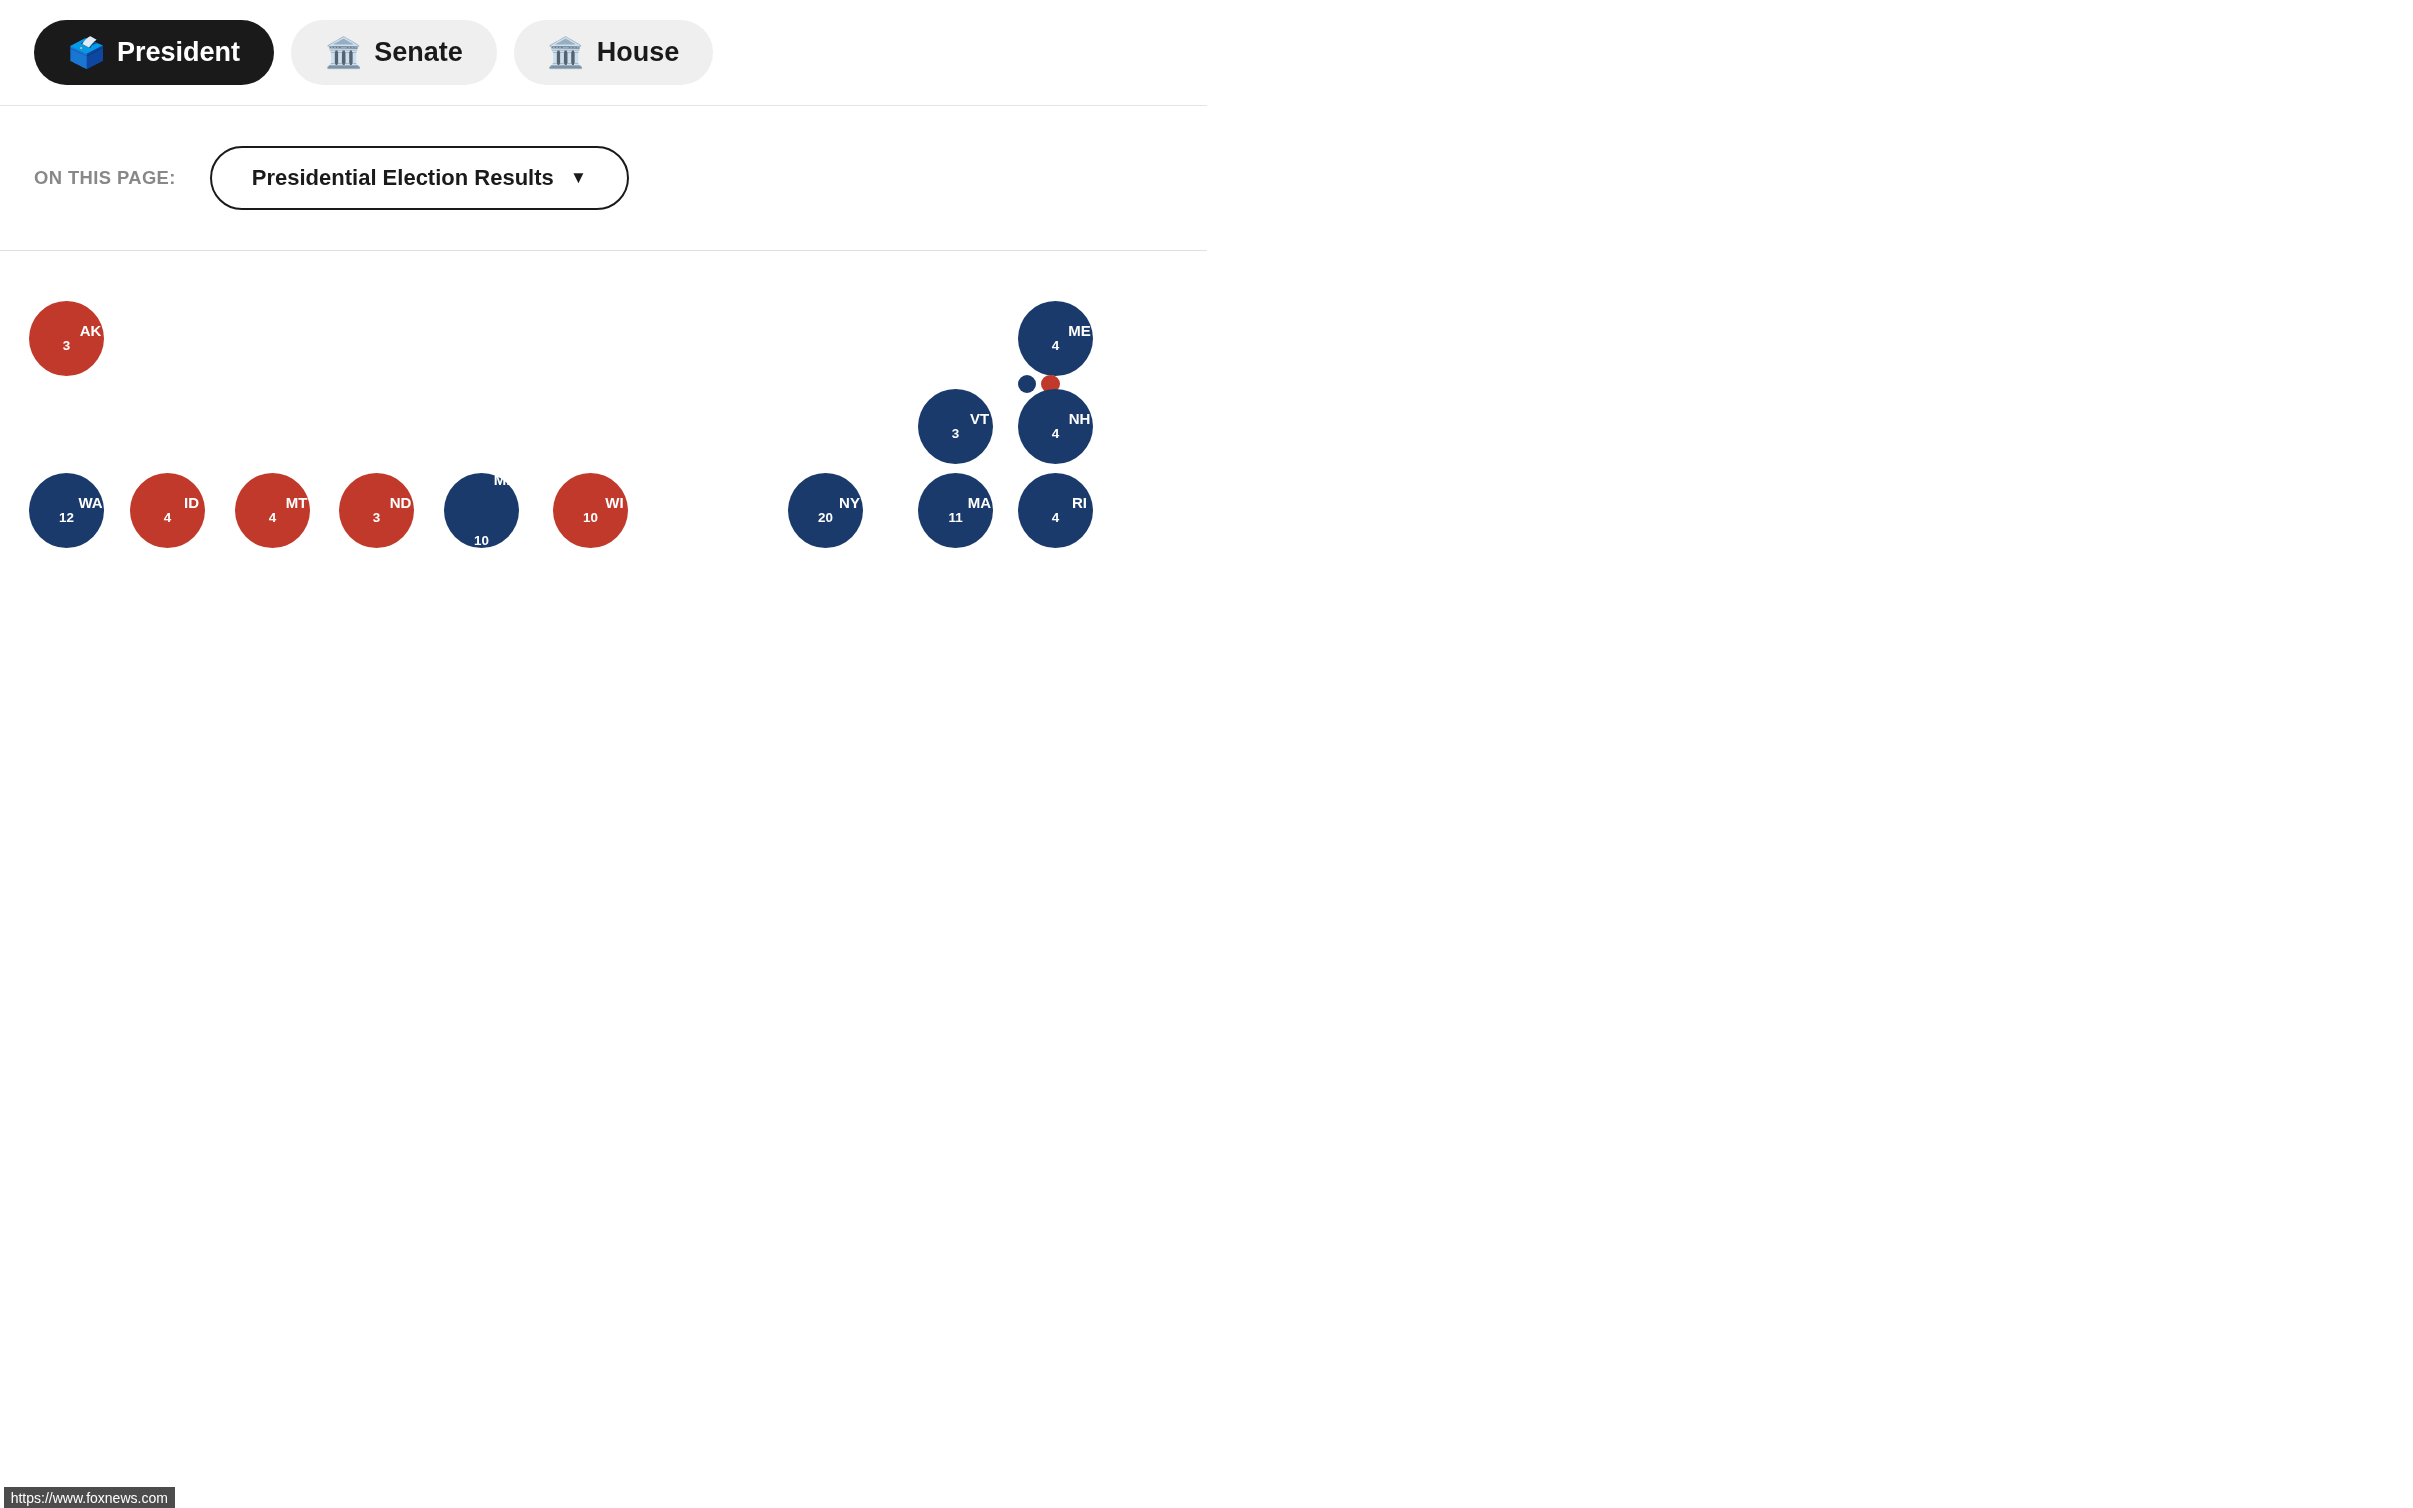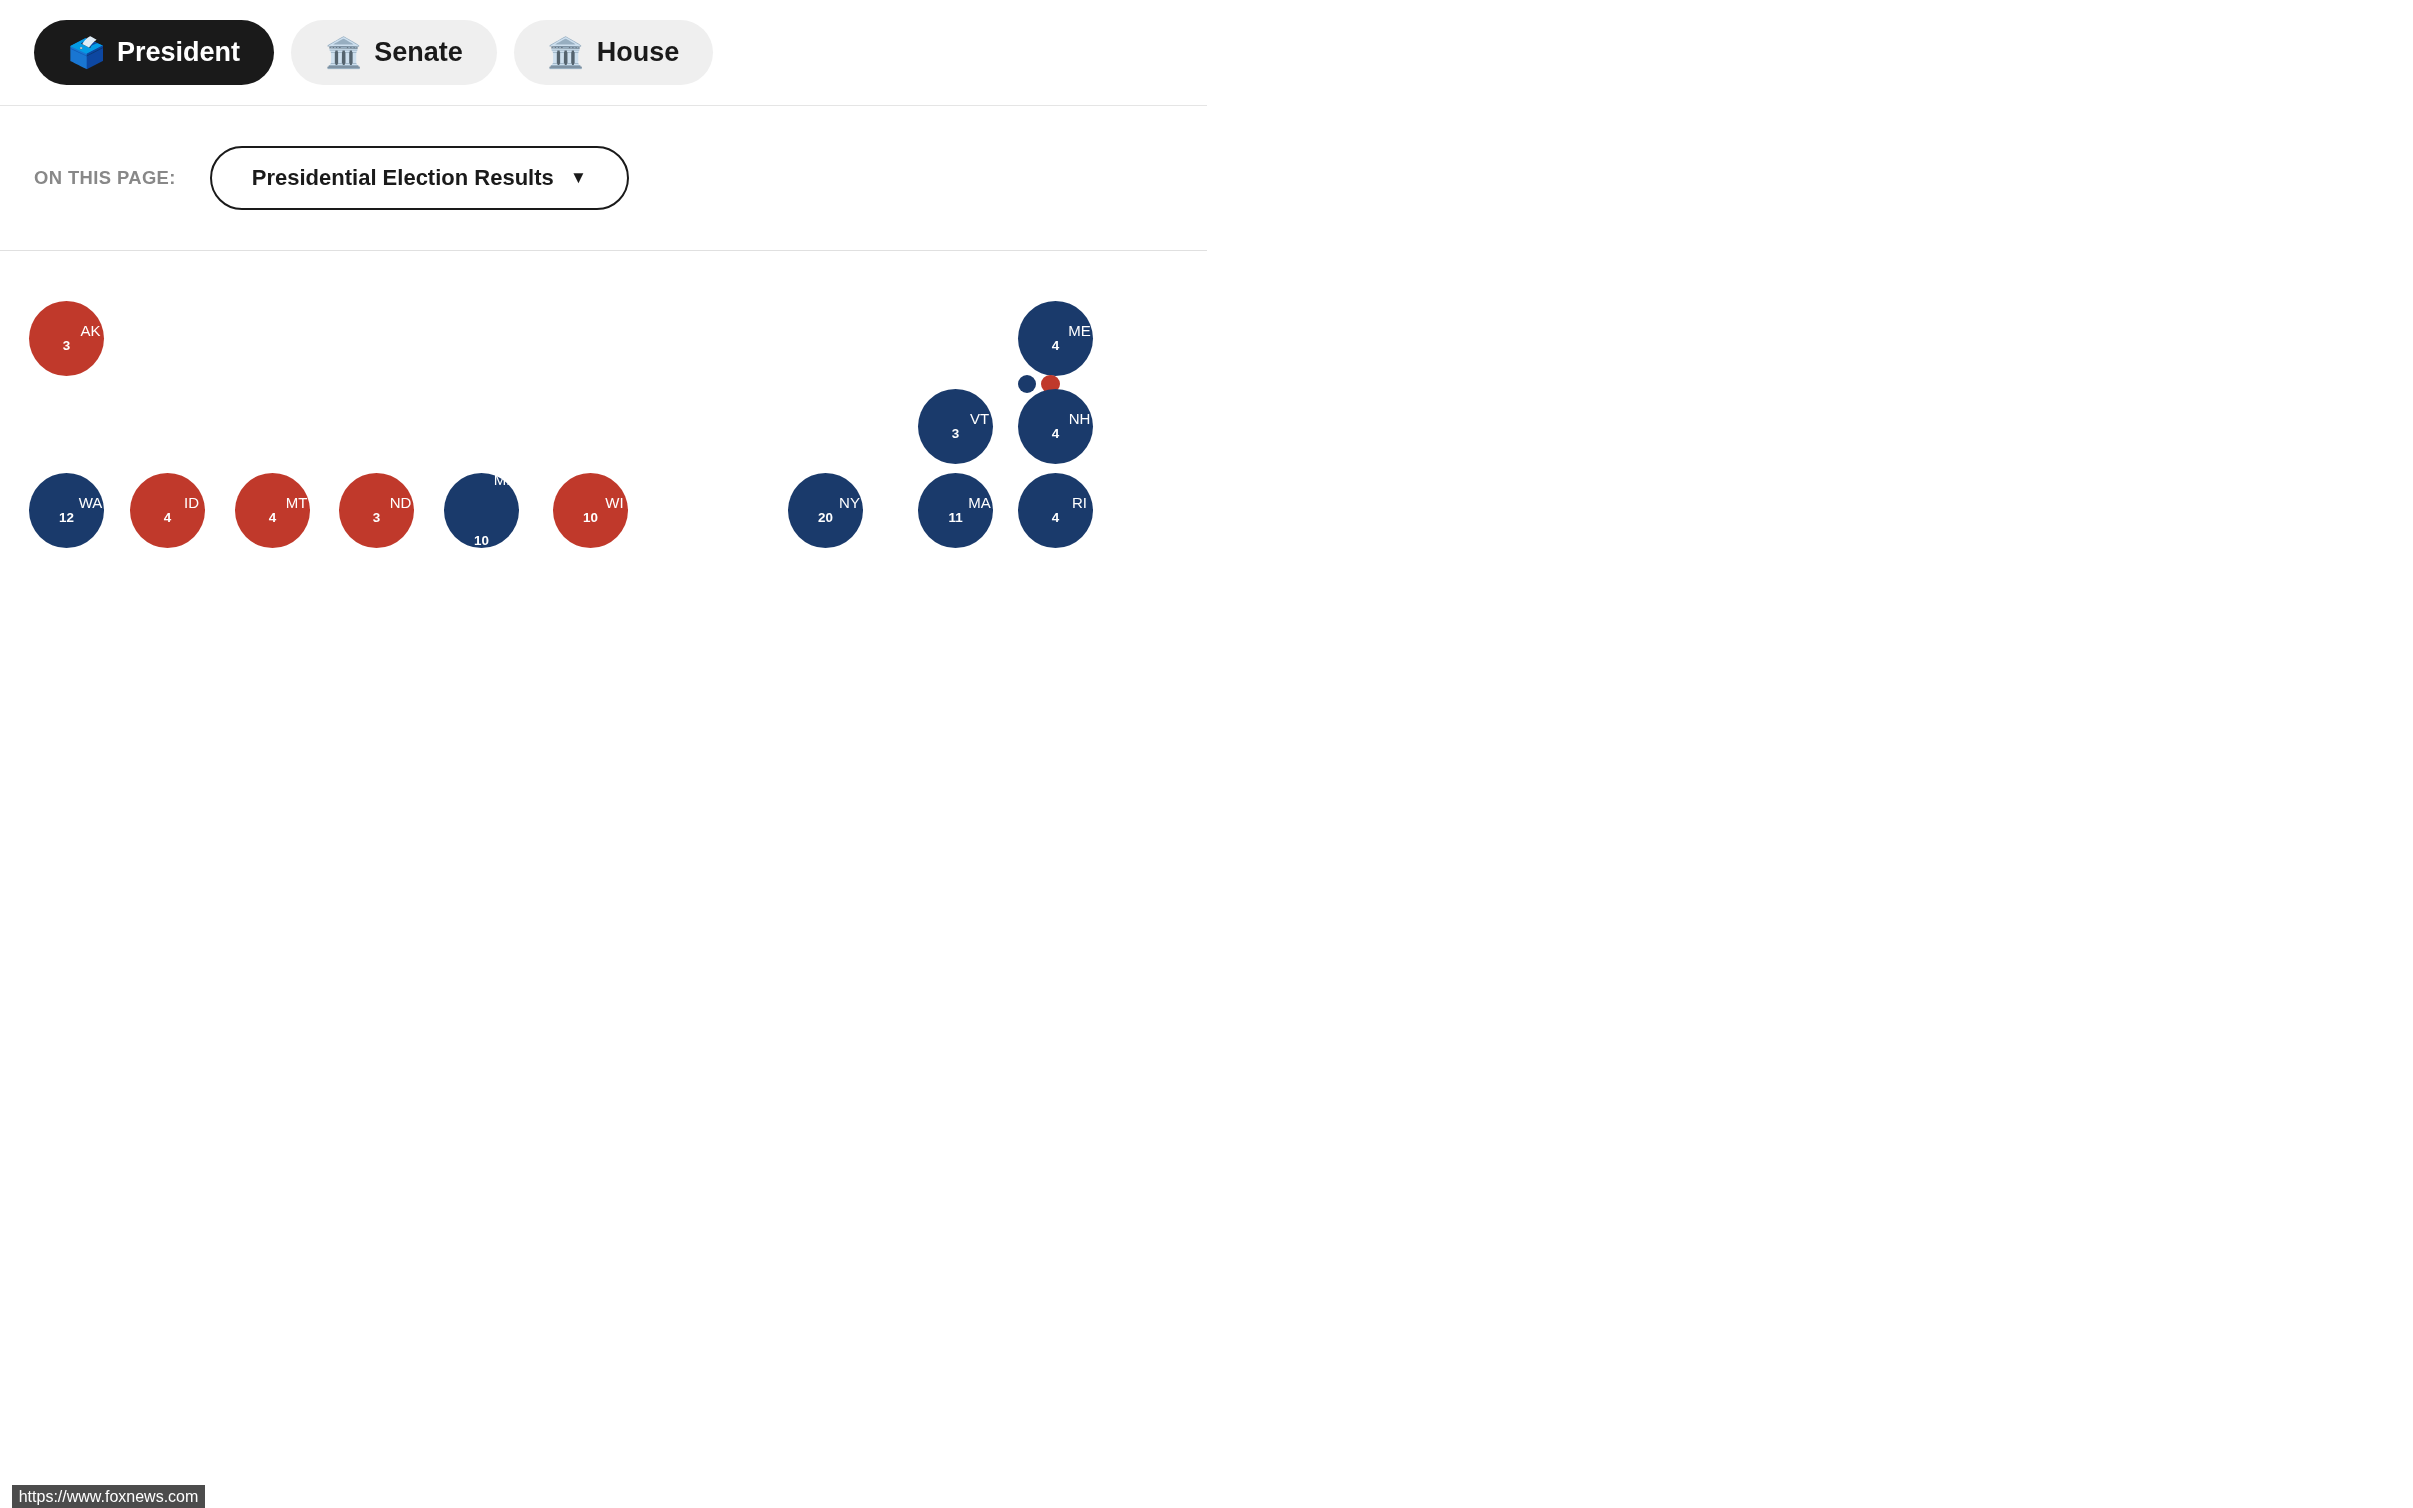--- a/index.html
+++ b/index.html
@@ -118,21 +118,21 @@
     .state-circle.red {
       background: #c0392b;
     }
 
     .state-circle.blue {
       background: #1a3a6b;
     }
 
     .state-abbr {
       font-size: 15px;
-      font-weight: 400;
+      font-weight: 700;
       line-height: 1.1;
       margin-left: 48px;
     }
 
     .state-num {
       font-size: 13.4px;
       font-weight: 700;
       line-height: 1.1;
     }
 
@@ -148,24 +148,24 @@
       height: 18.4px;
       border-radius: 50%;
     }
     .dot.blue { background: #1a3a6b; }
     .dot.red { background: #c0392b; }
 
     
     .status-bar {
       position: fixed;
       bottom: 0;
-      left: 12px;
+      left: 4px;
       background: rgba(0,0,0,0.7);
       color: #fff;
-      font-size: 16px;
+      font-size: 14px;
       padding: 2.5px 6.7px;
     }
   </style>
 </head>
 <body>
 
 <nav class="top-nav">
   <button class="nav-btn active">
     <span class="btn-icon">🗳️</span>
     <span>President</span>

